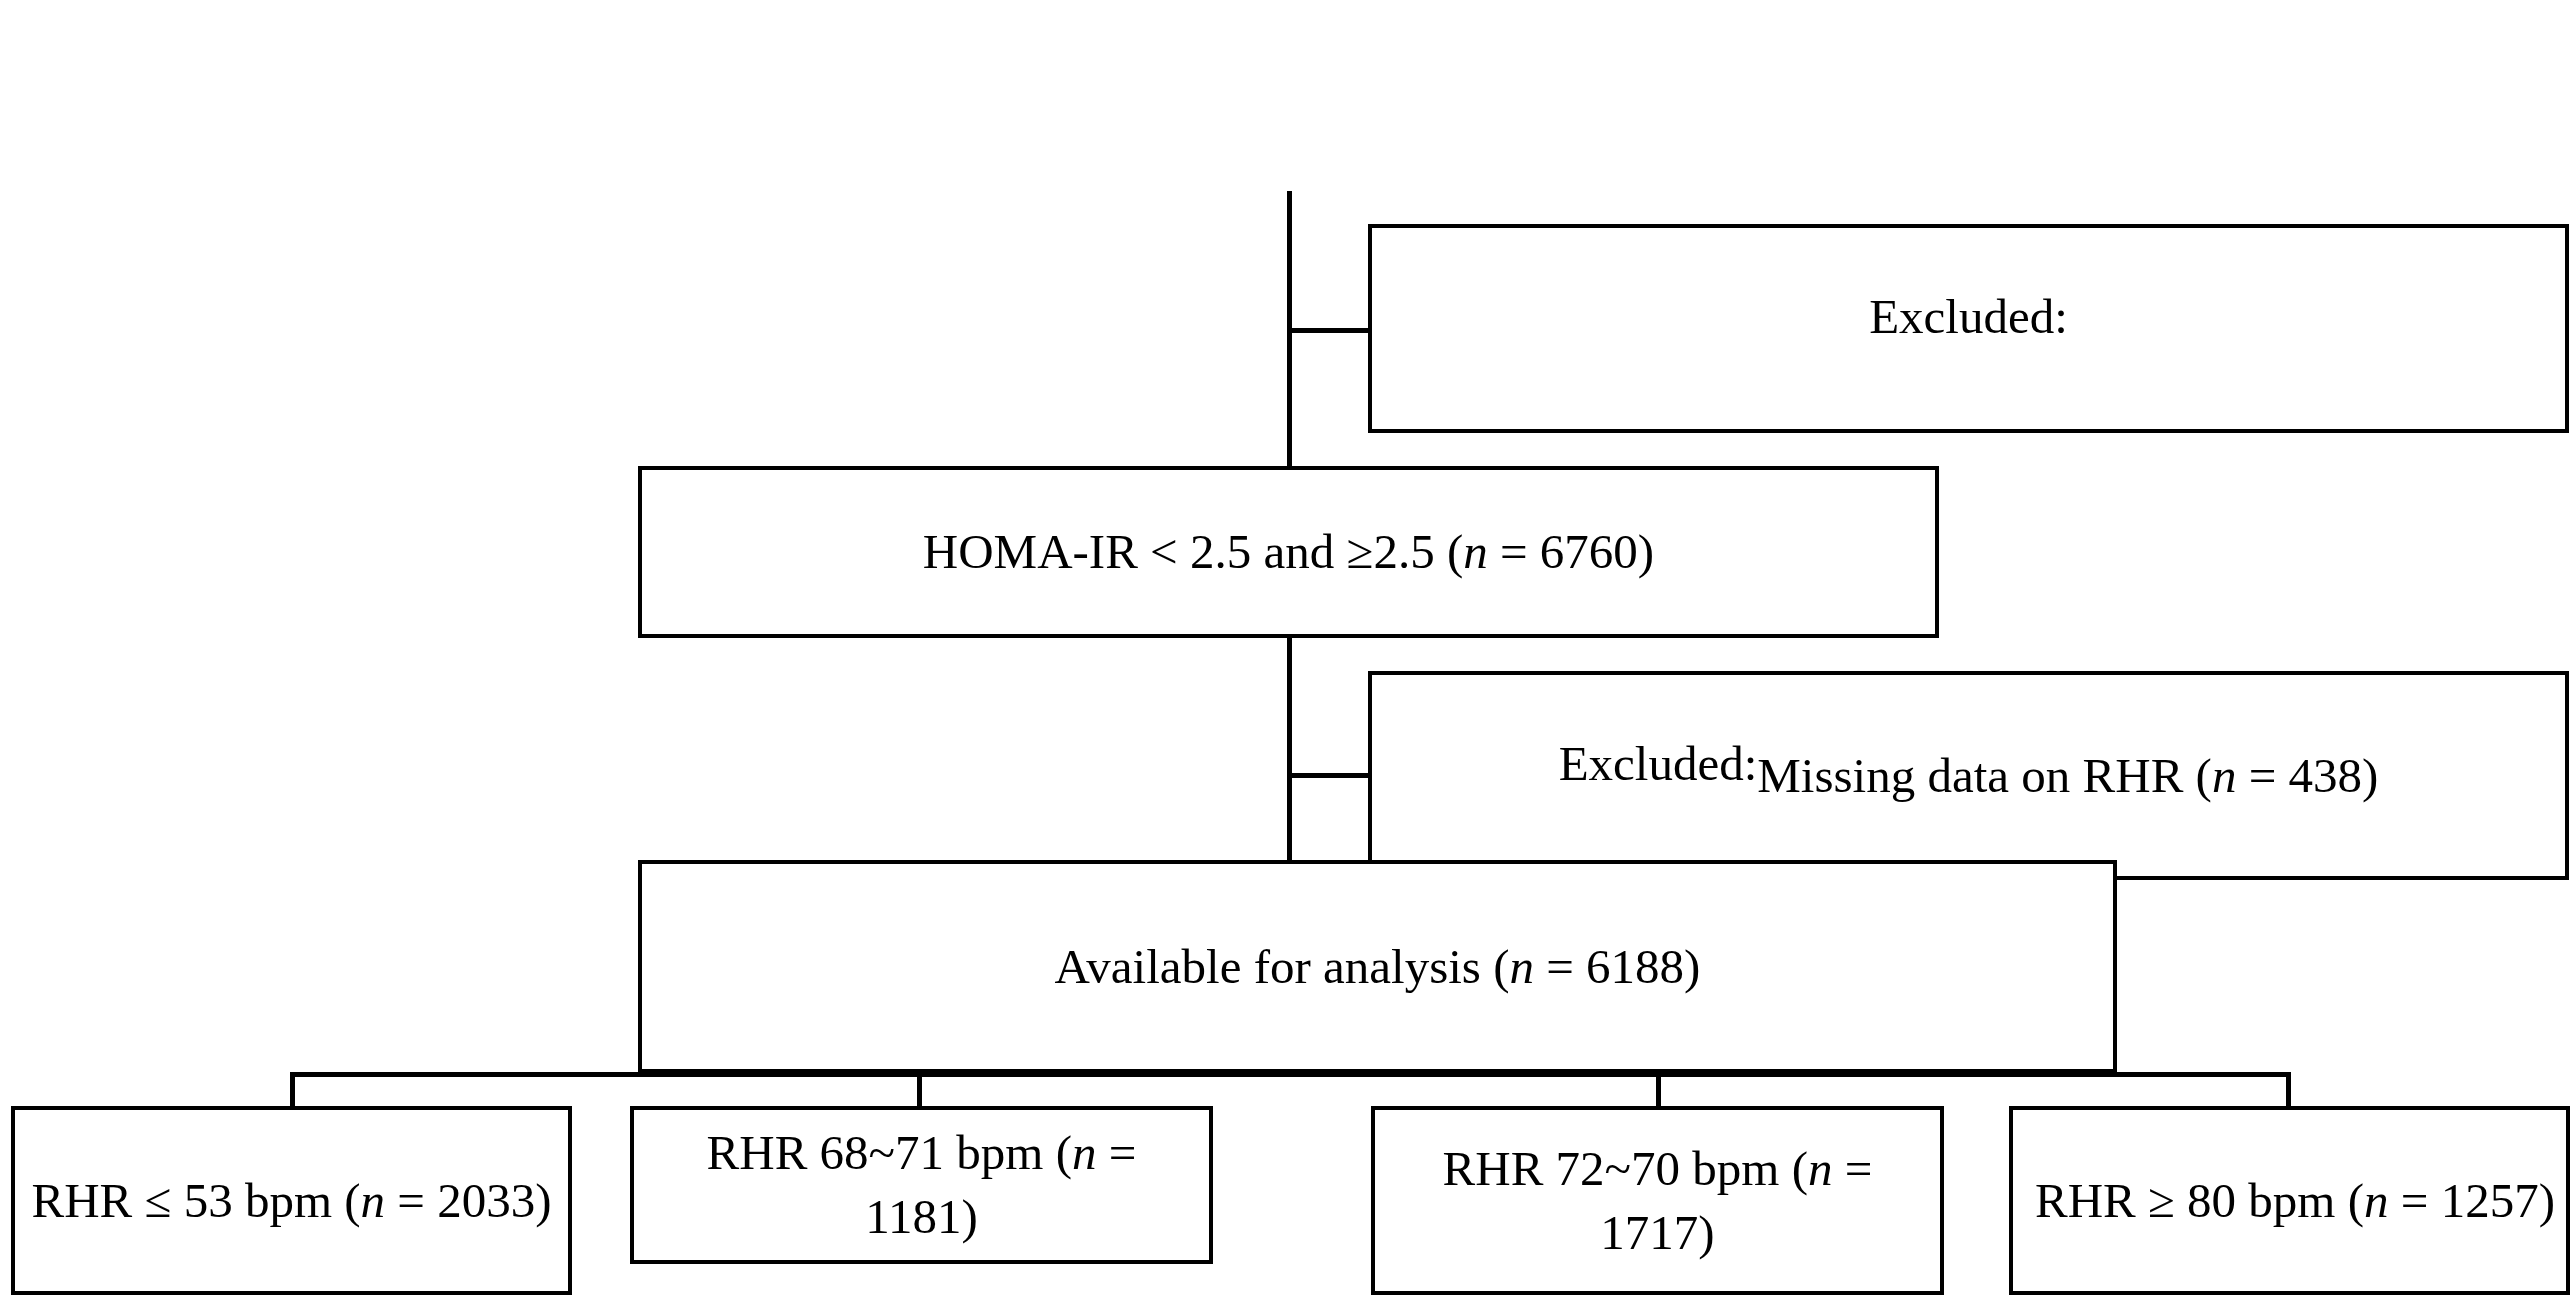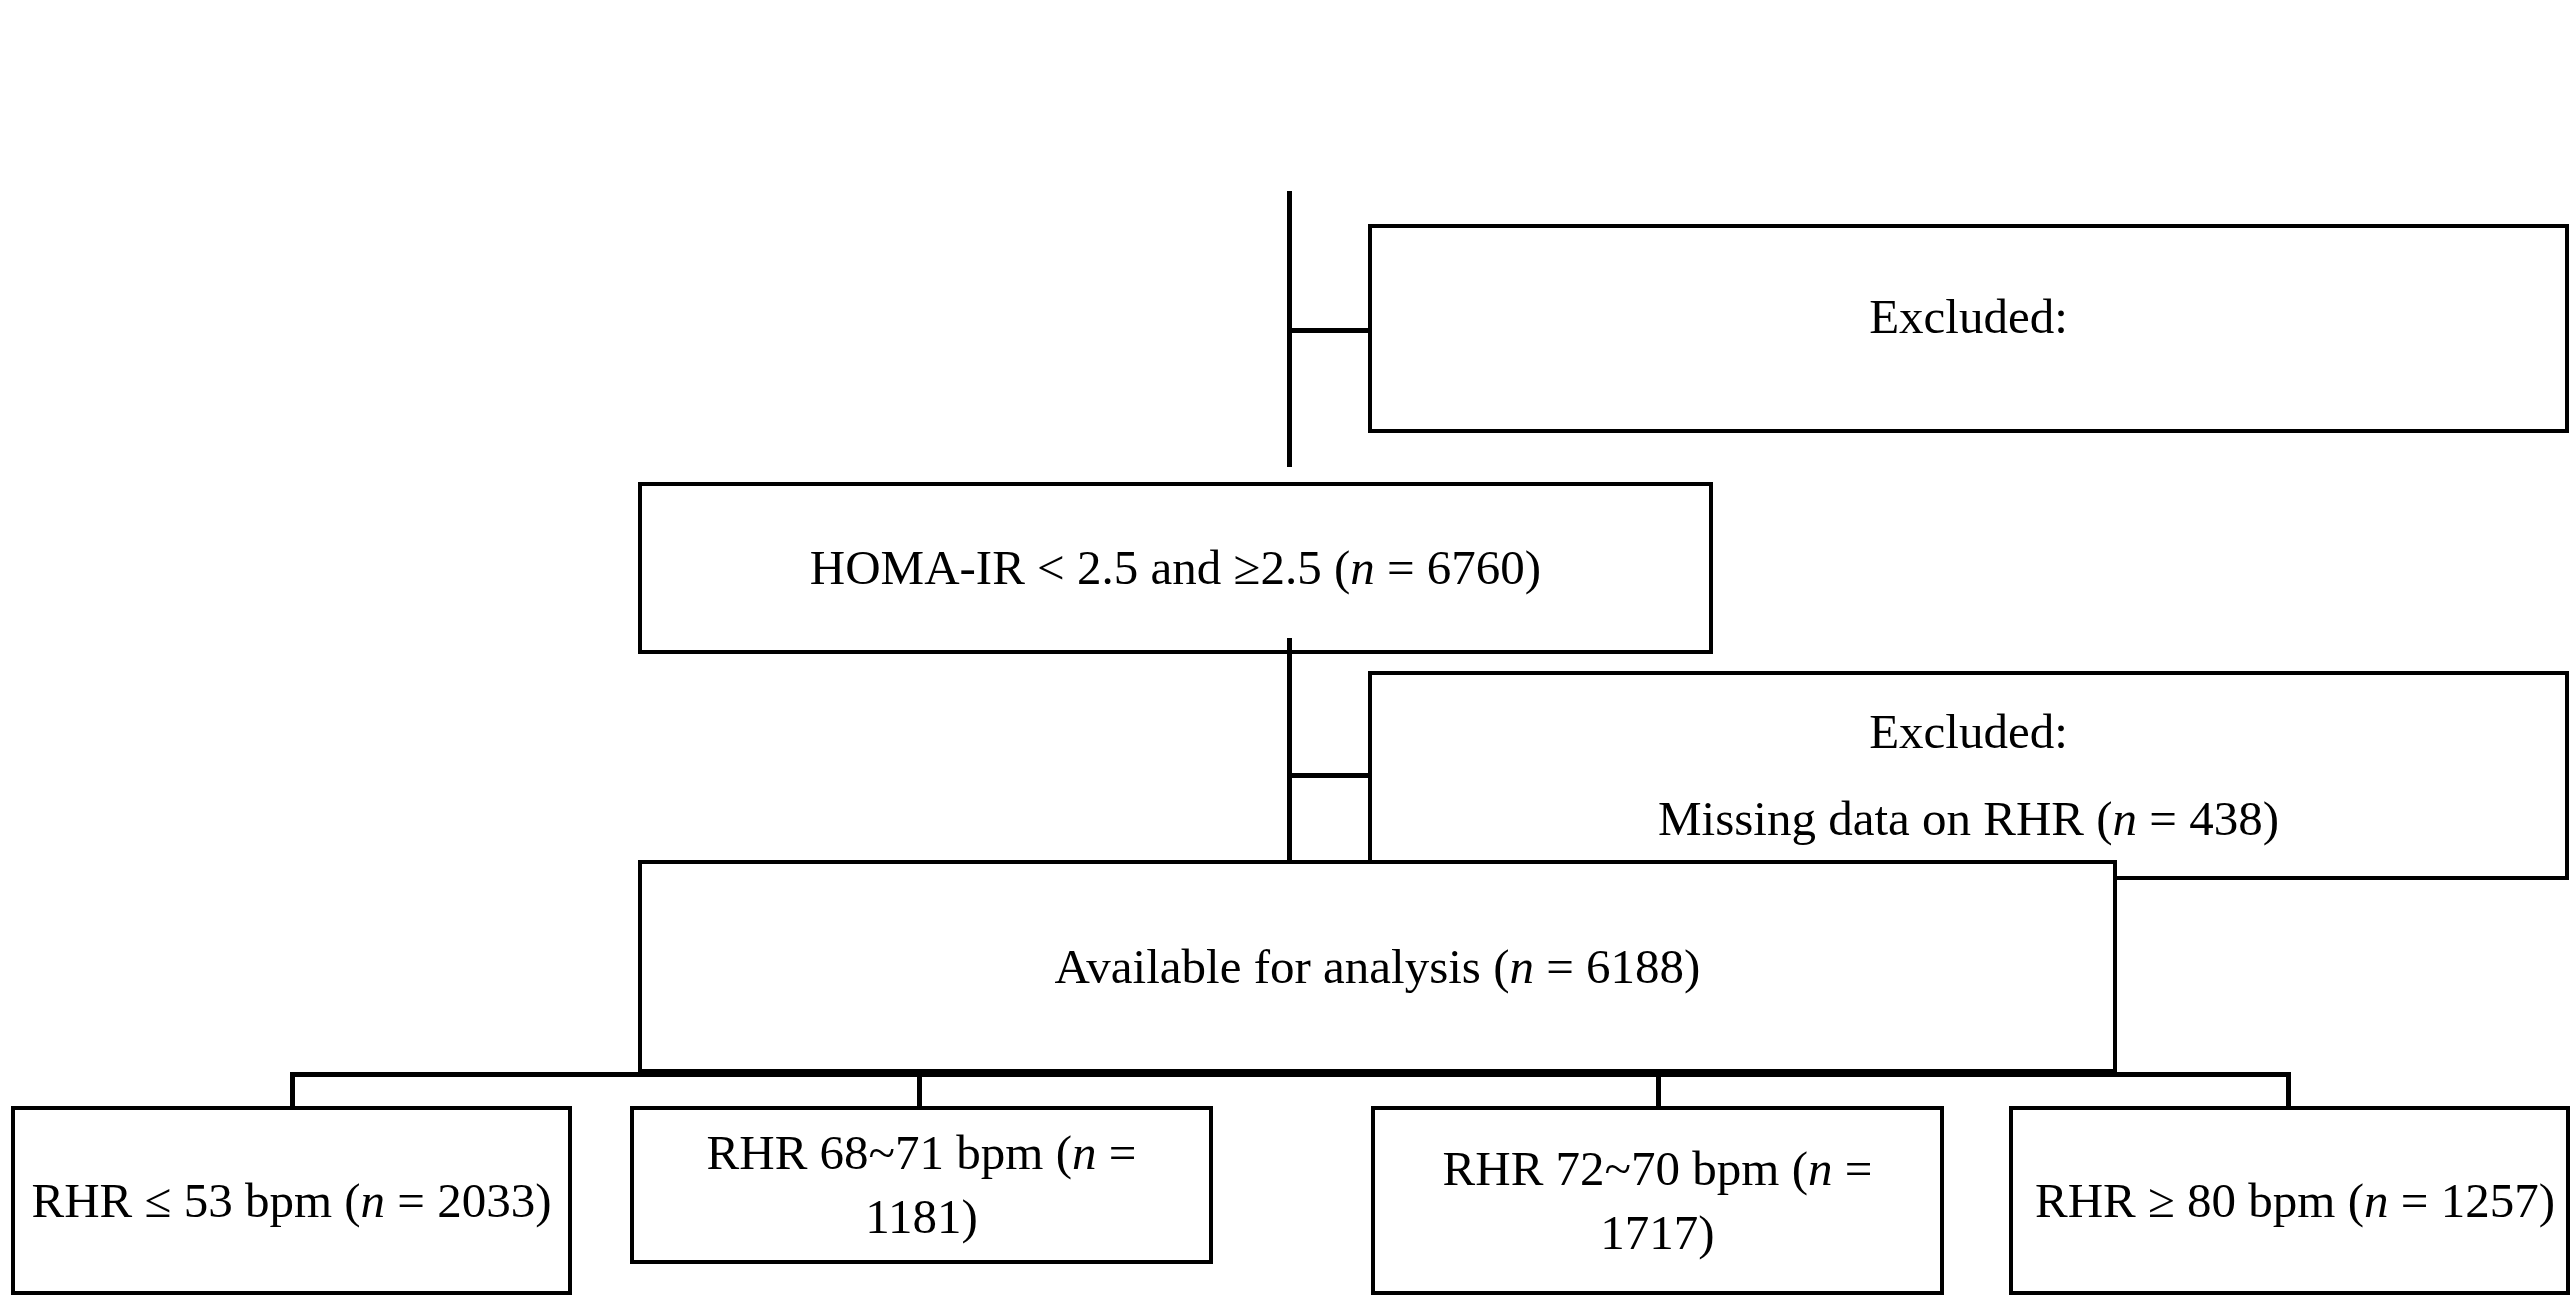--- a/index.html
+++ b/index.html
@@ -33,29 +33,28 @@
     padding: 3.1px 11px;
   }
   .node .txt {
     display: block;
     width: 100%;
   }
   .node .ital { font-style: italic; }
 
   
   .node.two-line {
-    flex-direction: column;
   }
   .node.two-line .line1 { display: block; margin-bottom: 23.6px; }
   .node.two-line .line2 { display: block; }
 
   
   #node-participants { left: 638px;  top: 19px;   width: 1301px; height: 172px; }
   #node-excl-homa    { left: 1368px; top: 224px;  width: 1201px; height: 209px; }
-  #node-homa         { left: 638px;  top: 466px;  width: 1075px; height: 172px; margin-top: 16px; }
+  #node-homa         { left: 638px;  top: 466px;  width: 1301px; height: 172px; }
   #node-excl-rhr     { left: 1368px; top: 671px;  width: 1201px; height: 209px; }
   #node-available    { left: 638px;  top: 860px; width: 1479px; height: 213px; }
 
   #node-rhr-1 { left: 11px;   top: 1106px; width: 561px; height: 189px; }
   #node-rhr-2 { left: 630px;  top: 1106px; width: 583px; height: 158px; }
   #node-rhr-3 { left: 1371px; top: 1106px; width: 573px; height: 189px; }
   #node-rhr-4 { left: 2009px; top: 1106px; width: 561px; height: 189px; text-align: right; }
 
   
   .conn { position: absolute; background: #000000; }

